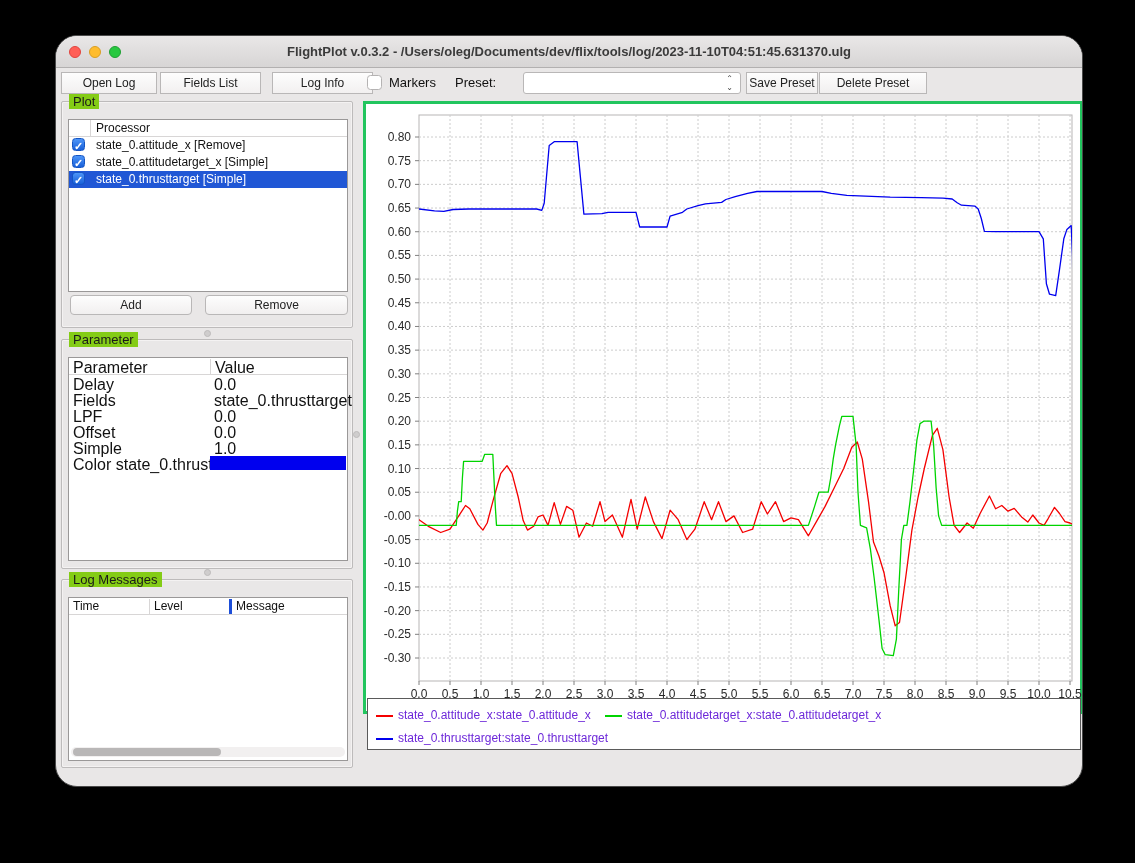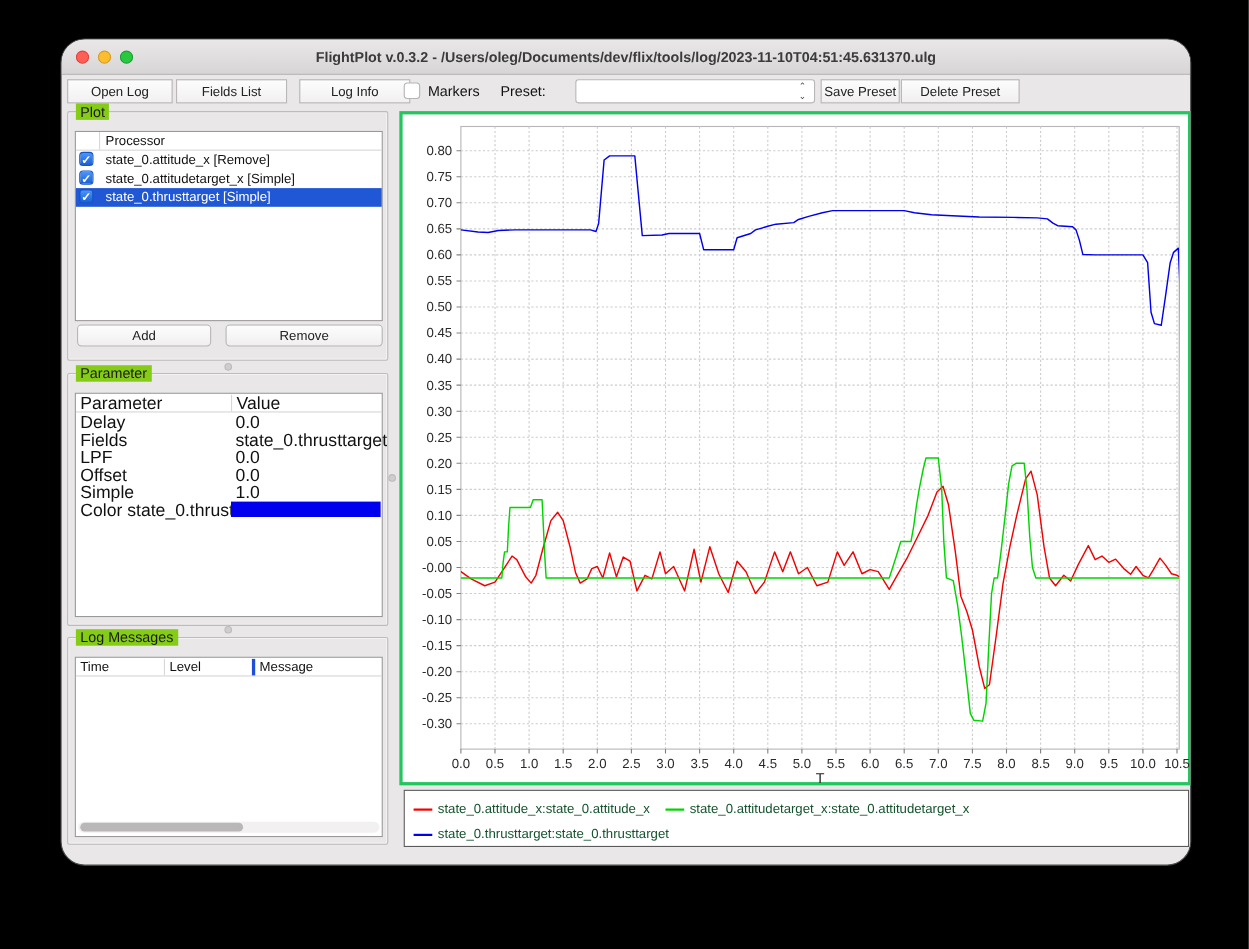--- a/index.html
+++ b/index.html
@@ -68,21 +68,21 @@
   .ltable-hdr { height:17px; border-bottom:1px solid #d8d6d6; position:relative; color:#111; }
   .ltable-hdr .c1 { position:absolute; left:4px; top:1px; }
   .ltable-hdr .c2 { position:absolute; left:80px; top:1px; border-left:1px solid #d8d6d6; padding-left:4px; height:15px; }
   .ltable-hdr .c3 { position:absolute; left:160px; top:1px; border-left:3px solid #1d4ed8; padding-left:4px; height:15px; }
   #log-scrollbar { position:absolute; left:2px; bottom:3px; width:274px; height:10px; background:#f2f0f0; border-radius:5px; }
   #log-scroll-thumb { position:absolute; left:2px; top:1px; width:148px; height:8px; background:#b9b7b7; border-radius:4px; }
   
   .splitter-dot { position:absolute; width:7px; height:7px; border-radius:50%; background:#cfcdcd; border:1px solid #bdbbbb; }
   
   #chart-panel { position:absolute; left:307px; top:65px; width:720px; height:613px; background:#fff; border:3px solid #22c55e; }
-  #legend-box { position:absolute; left:311px; top:682px; width:714px; height:52px; background:#fff; border:1px solid #5a5a5a; font-size:12px; color:#14532d; }
+  #legend-box { position:absolute; left:311px; top:662px; width:714px; height:52px; background:#fff; border:1px solid #5a5a5a; font-size:12px; color:#6d28d9; }
   .legend-item { position:absolute; height:14px; line-height:14px; white-space:nowrap; }
   .legend-swatch { display:inline-block; width:17px; height:2px; vertical-align:middle; margin-right:5px; }
   #legend-0 { left:8px;  top:9px;  }
   #legend-1 { left:237px; top:9px; }
   #legend-2 { left:8px;  top:32px; }
 </style>
 </head>
 <body>
 
 <div id="window">

